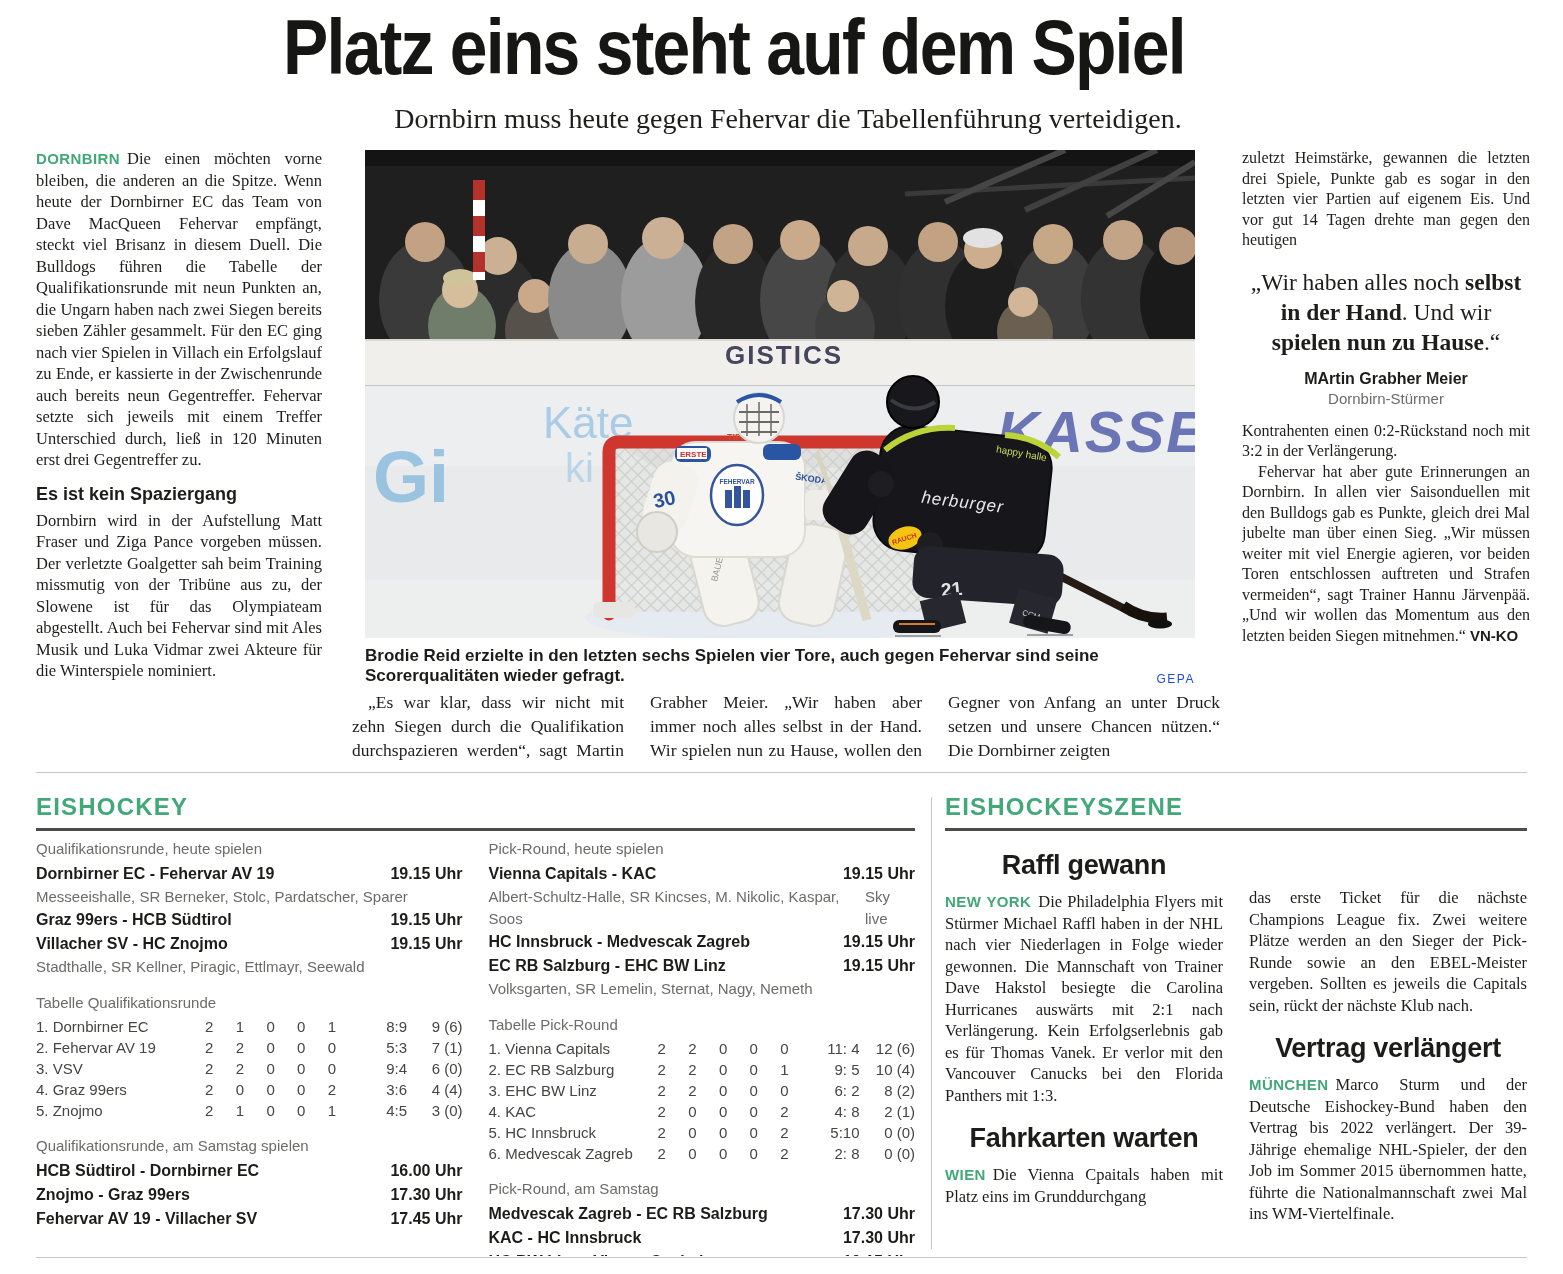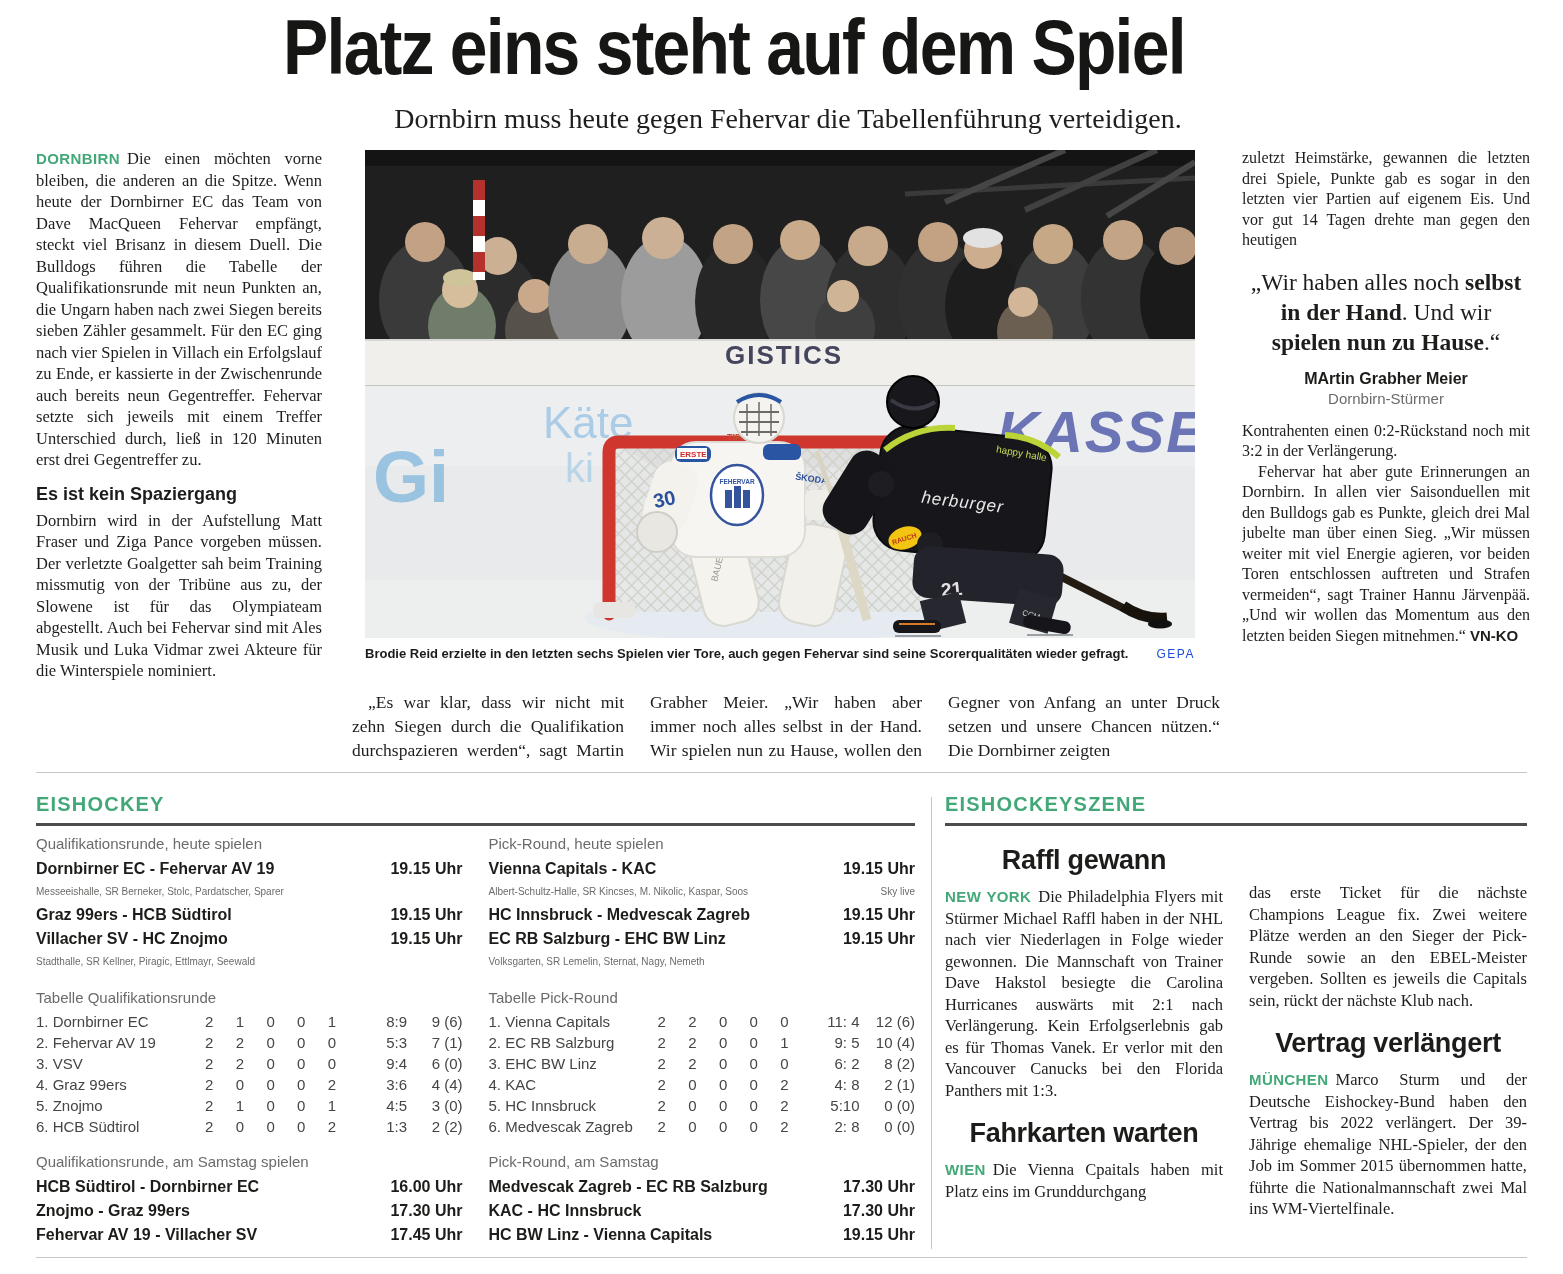--- a/index.html
+++ b/index.html
@@ -30,21 +30,21 @@
   .board-lead{font-weight:600;letter-spacing:2px;color:#45455e;}
   .board-groups{display:flex;gap:16px;align-items:center;}
   .board-group{display:flex;align-items:center;gap:0;}
   .wuerth-mark{width:24px;height:22px;border-radius:2px;flex:none;
     background:linear-gradient(180deg,#c5302c 0 42%,#fff 42% 58%,#c5302c 58% 100%);}
   .board-brand{font-weight:700;letter-spacing:1px;color:#393952;}
   .board-sep{width:2px;height:24px;background:#9d9db4;}
   .board-word{font-weight:600;letter-spacing:2px;color:#45455e;}
   .caption-row{display:flex;justify-content:space-between;align-items:flex-end;margin:8px 0 0;}
   .caption{font-family:"Liberation Sans","DejaVu Sans",sans-serif;font-weight:700;
-    font-size:13px;color:#1c1c1a;}
+    font-size:17px;color:#1c1c1a;}
   .credit{font-family:"Liberation Sans","DejaVu Sans",sans-serif;font-size:12px;
     color:#1d4ed8;letter-spacing:1.5px;margin-left:2px;flex:none;}
 
   .below-cols{position:absolute;left:352px;top:690px;width:868px;height:86px;overflow:hidden;}
   .below-cols p{margin:0;font-size:17.5px;line-height:24px;text-align:justify;
     column-count:3;column-gap:26px;text-indent:16px;}
 
   .col-right{position:absolute;left:1242px;top:148px;width:288px;height:624px;overflow:hidden;}
   .body-sm{margin:0;font-size:16px;line-height:20.5px;text-align:justify;}
   .indent{text-indent:16px;}
@@ -56,30 +56,30 @@
     font-size:15px;color:#6b6b69;}
   .signoff{font-family:"Liberation Sans","DejaVu Sans",sans-serif;font-weight:700;font-size:15px;}
 
   
   .rule-mid{position:absolute;left:36px;top:772px;width:1491px;height:1px;background:#c6c6c3;}
   .rule-v{position:absolute;left:931px;top:797px;width:1px;height:452px;background:#c6c6c3;}
   .rule-bottom{position:absolute;left:36px;top:1257px;width:1491px;height:1px;background:#c6c6c3;}
 
   
   .sec-title{margin:0;font-family:"Liberation Sans","DejaVu Sans",sans-serif;font-weight:800;
-    font-size:20px;letter-spacing:1.2px;color:#43a878;}
+    font-size:24px;letter-spacing:1.2px;color:#43a878;}
   .sec-rule{height:3px;background:#4c4c4a;margin-top:7px;}
   .hockey{position:absolute;left:36px;top:793px;width:879px;height:463px;overflow:hidden;}
   .hockey-cols{display:flex;gap:26px;margin-top:8px;font-family:"Liberation Sans","DejaVu Sans",sans-serif;}
   .hcol{flex:1;min-width:0;}
   .sched-label{font-size:15px;line-height:19px;color:#6b6b69;margin:0 0 4px;}
   .mt{margin-top:15px;}
   .game-top{display:flex;justify-content:space-between;font-weight:700;font-size:16px;
     line-height:24px;color:#1c1c1a;}
-  .game-sub{display:flex;justify-content:space-between;font-size:10px;line-height:22px;color:#6b6b69;}
+  .game-sub{display:flex;justify-content:space-between;font-size:15px;line-height:22px;color:#6b6b69;}
   .mini-table{width:100%;border-collapse:collapse;font-size:15px;line-height:21px;color:#454543;margin-top:2px;}
   .mini-table td{padding:0;}
   .tc-name{width:37%;text-align:left;}
   .tc-n{width:7.2%;text-align:center;}
   .tc-g{width:14%;text-align:right;}
   .tc-p{width:15%;text-align:right;}
 
   .scene{position:absolute;left:945px;top:793px;width:582px;height:463px;overflow:hidden;}
   .scene-cols{display:flex;gap:26px;margin-top:2px;}
   .scol{flex:1;min-width:0;}
@@ -380,30 +380,20 @@
                 <td class="tc-name">5. Znojmo</td>
                 <td class="tc-n">2</td>
                 <td class="tc-n">1</td>
                 <td class="tc-n">0</td>
                 <td class="tc-n">0</td>
                 <td class="tc-n">1</td>
                 <td class="tc-g">4:5</td>
                 <td class="tc-p">3 (0)</td>
               </tr>
 
-              <tr>
-                <td class="tc-name">6. HCB Südtirol</td>
-                <td class="tc-n">2</td>
-                <td class="tc-n">0</td>
-                <td class="tc-n">0</td>
-                <td class="tc-n">0</td>
-                <td class="tc-n">2</td>
-                <td class="tc-g">1:3</td>
-                <td class="tc-p">2 (2)</td>
-              </tr>
             </tbody>
         </table>
         <div class="sched-label mt">Qualifikationsrunde, am Samstag spielen</div>
         <div>
 
             <div class="game-top">
               <span class="match">HCB Südtirol - Dornbirner EC</span>
               <span class="time">16.00 Uhr</span>
             </div>
 

